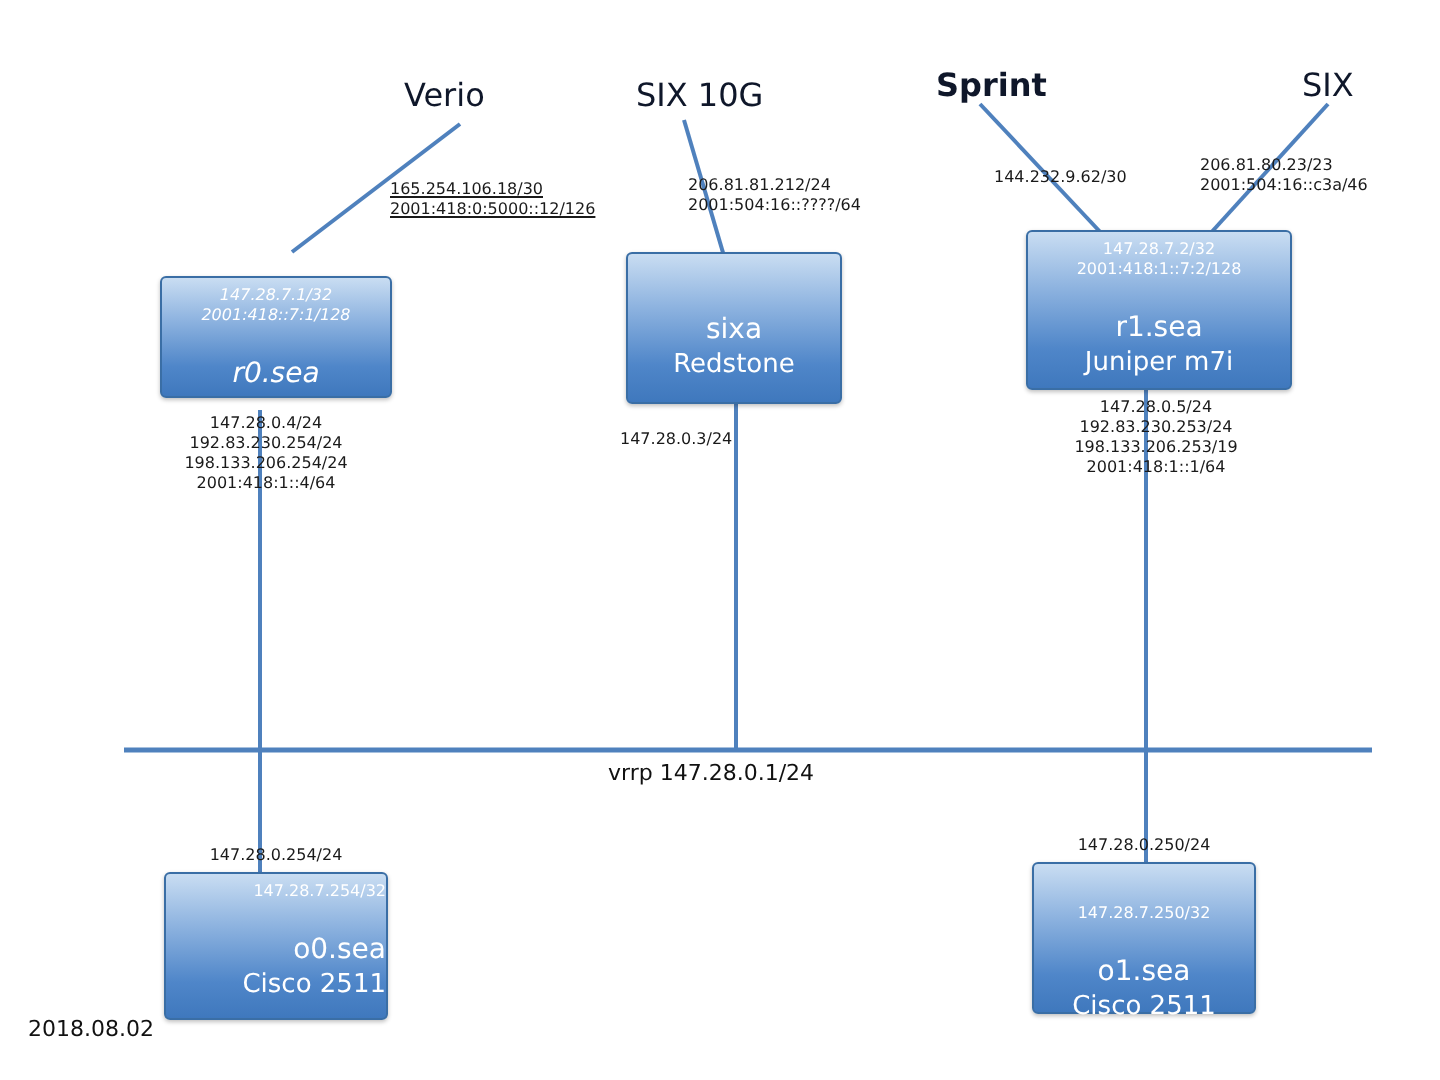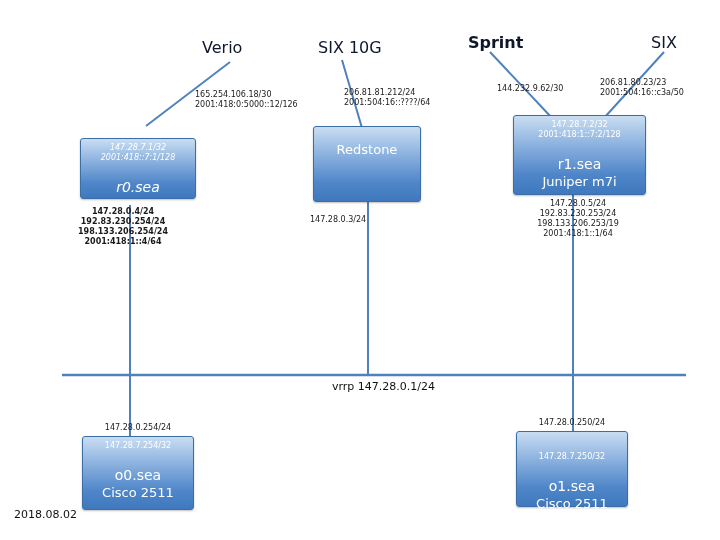--- a/index.html
+++ b/index.html
@@ -15,21 +15,21 @@
     background:linear-gradient(180deg,#c9ddf2 0%,#8fb4e0 35%,#4f86c9 75%,#3f78bd 100%);
     color:#ffffff;text-align:center;
     box-shadow:0 1px 2px rgba(0,0,0,0.25);
   }
   .node .lo{font-size:8px;line-height:10px;color:#ffffff;}
   .node .nm{font-size:14px;line-height:18px;font-weight:500;margin-top:15px;}
   .node .md{font-size:13px;line-height:17px;font-weight:500;}
   .ann{position:absolute;z-index:3;font-size:8px;line-height:10px;color:#1a1a1a;}
   .ann.center{text-align:center;}
   .uplabel{position:absolute;z-index:3;font-size:16px;color:#0f172a;}
-  .buslabel{position:absolute;z-index:3;font-size:11px;color:#111111;margin-left:28px;}
+  .buslabel{position:absolute;z-index:3;font-size:11px;color:#111111;}
   .datelabel{position:absolute;z-index:3;font-size:11px;color:#111111;}
 </style>
 </head>
 <body>
 
 <svg class="layer-lines" width="720" height="540" viewBox="0 0 720 540">
 
   <line x1="62" y1="375" x2="686" y2="375" stroke="#4f81bd" stroke-width="2.5"></line>
 
   <line x1="230" y1="62" x2="146" y2="126" stroke="#4f81bd" stroke-width="2"></line>
@@ -40,49 +40,50 @@
   <line x1="130" y1="205" x2="130" y2="438" stroke="#4f81bd" stroke-width="2"></line>
   <line x1="368" y1="200" x2="368" y2="375" stroke="#4f81bd" stroke-width="2"></line>
   <line x1="573" y1="193" x2="573" y2="433" stroke="#4f81bd" stroke-width="2"></line>
 </svg>
 
 <div class="uplabel" style="left:202px;top:38px;">Verio</div>
 <div class="uplabel" style="left:318px;top:38px;">SIX 10G</div>
 <div class="uplabel" style="left:468px;top:33px;font-weight:bold;">Sprint</div>
 <div class="uplabel" style="left:651px;top:33px;">SIX</div>
 
-<div class="ann" style="left:195px;top:90px;">
+<div class="ann" style="left:195px;top:90px;text-decoration:underline;">
   <div>165.254.106.18/30</div>
   <div>2001:418:0:5000::12/126</div>
 </div>
 <div class="ann" style="left:344px;top:88px;">
   <div>206.81.81.212/24</div>
   <div>2001:504:16::????/64</div>
 </div>
 <div class="ann" style="left:497px;top:84px;">
   <div>144.232.9.62/30</div>
 </div>
 <div class="ann" style="left:600px;top:78px;">
   <div>206.81.80.23/23</div>
-  <div>2001:504:16::c3a/50</div>
+  <div>2001:504:16::c3a/46</div>
 </div>
 
 <div class="node" style="left:80px;top:138px;width:116px;height:61px;padding-top:4px;font-style:italic;">
   <div class="lo">147.28.7.1/32</div>
   <div class="lo">2001:418::7:1/128</div>
   <div class="nm">r0.sea</div>
 </div>
-<div class="ann center" style="left:63px;top:207px;width:120px;font-weight:bold;">
+<div class="ann center" style="left:73px;top:207px;width:120px;">
   <div>147.28.0.4/24</div>
   <div>192.83.230.254/24</div>
   <div>198.133.206.254/24</div>
   <div>2001:418:1::4/64</div>
 </div>
 
 <div class="node" style="left:313px;top:126px;width:108px;height:76px;padding-top:14px;">
+  <div class="nm">sixa</div>
   <div class="md">Redstone</div>
 </div>
 <div class="ann" style="left:310px;top:215px;">
   <div>147.28.0.3/24</div>
 </div>
 
 <div class="node" style="left:513px;top:115px;width:133px;height:80px;padding-top:4px;">
   <div class="lo">147.28.7.2/32</div>
   <div class="lo">2001:418:1::7:2/128</div>
   <div class="nm">r1.sea</div>
@@ -93,21 +94,21 @@
   <div>192.83.230.253/24</div>
   <div>198.133.206.253/19</div>
   <div>2001:418:1::1/64</div>
 </div>
 
 <div class="buslabel" style="left:304px;top:380px;">vrrp 147.28.0.1/24</div>
 
 <div class="ann center" style="left:80px;top:423px;width:116px;">
   <div>147.28.0.254/24</div>
 </div>
-<div class="node" style="left:82px;top:436px;width:112px;height:74px;padding-top:4px;">
+<div class="node" style="left:82px;top:436px;width:112px;height:74px;padding-top:4px;text-align:right;">
   <div class="lo">147.28.7.254/32</div>
   <div class="nm">o0.sea</div>
   <div class="md">Cisco 2511</div>
 </div>
 
 <div class="ann center" style="left:514px;top:418px;width:116px;">
   <div>147.28.0.250/24</div>
 </div>
 <div class="node" style="left:516px;top:431px;width:112px;height:76px;padding-top:20px;">
   <div class="lo">147.28.7.250/32</div>

